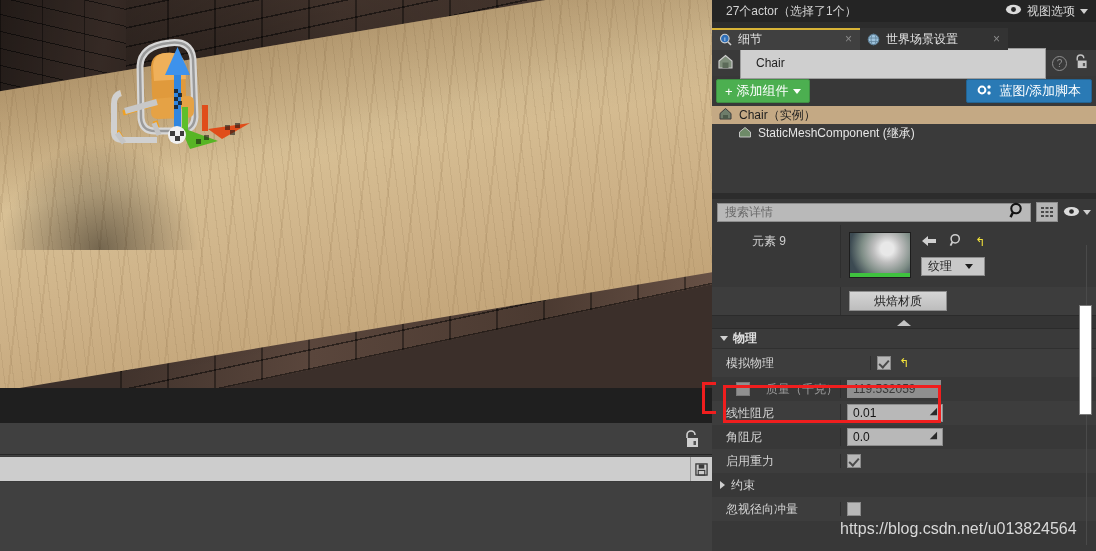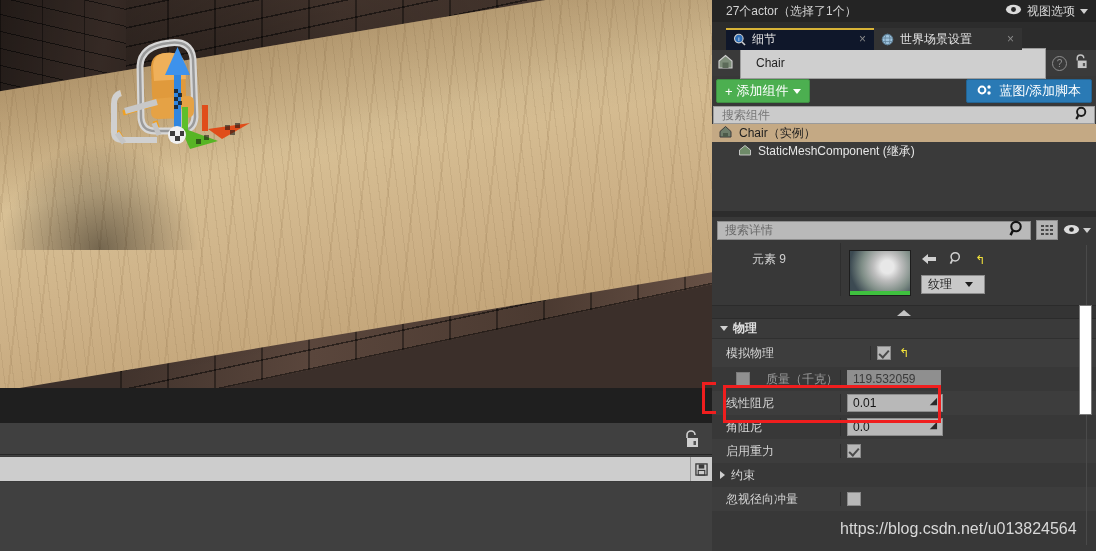--- a/index.html
+++ b/index.html
@@ -81,21 +81,21 @@
   .r-actorbar .spacer{flex:1;}
   .r-viewopt{ display:flex; align-items:center; gap:5px; font-size:12px; color:#d6d6d6; }
 
   .r-gap { height:6px; background:#2c2c2c; }
 
   .r-tabs { height:22px; display:flex; background:#2c2c2c; }
   .r-tab {
     display:flex; align-items:center; gap:6px; padding:0 8px 0 7px;
     font-size:12px; color:#e2e2e2; position:relative; min-width:148px;
   }
-  .r-tab.active { background:#0f172a;margin-left:14px; }
+  .r-tab.active { background:#404040; }
   .r-tab.active::before{ content:""; position:absolute; left:0; right:0; top:0; height:2px; background:#d8b337; }
   .r-tab.inactive { background:#333333; }
   .r-tab .x { margin-left:auto; color:#8a8a8a; font-size:12px; }
   .tab-ico{ width:13px; height:13px; display:block; }
 
   .r-namerow { height:26px; background:#3a3a3a; display:flex; align-items:center; gap:6px; padding:0 8px 0 5px; }
   .r-name-input {
     flex:1; height:31px; background:#cfcfcf; color:#222; font-size:12px;
     display:flex; align-items:center; padding:0 15px; border:1px solid #9b9b9b;
   }
@@ -377,29 +377,20 @@
           <svg viewBox="0 0 16 14" width="16" height="14">
             <circle cx="5" cy="7" r="3.4" fill="none" stroke="#fff" stroke-width="2"></circle>
             <circle cx="12" cy="4" r="1.7" fill="#fff"></circle>
             <circle cx="12" cy="10" r="1.7" fill="#fff"></circle>
           </svg>
         </span>
         <span>蓝图/添加脚本</span>
       </div>
     </div>
 
-    <div class="r-compsearch">
-      <span>搜索组件</span>
-      <span class="mag">
-        <svg viewBox="0 0 16 16" width="15" height="15">
-          <circle cx="6.6" cy="6.2" r="4.4" fill="none" stroke="#1b1b1b" stroke-width="2"></circle>
-          <line x1="3.6" y1="9.8" x2="1.4" y2="14" stroke="#1b1b1b" stroke-width="2.3"></line>
-        </svg>
-      </span>
-    </div>
 
     <div class="r-tree">
       <div class="tree-row selected">
         <span>
           <svg viewBox="0 0 15 15" width="15" height="15">
             <path d="M2,7.5 L7.5,2.5 L13,7.5 L13,13 L2,13 Z" fill="#6e7d6a" stroke="#3a3a3a" stroke-width="1"></path>
             <path d="M5,13 L5,9 L10,9 L10,13" fill="#4d5a4a"></path>
           </svg>
         </span>
         <span>Chair（实例）</span>
@@ -474,20 +465,26 @@
               <span class="reset-ico">↰</span>
             </div>
             <div class="dd-btn">
               <span>纹理</span>
               <span style="width:0;height:0;border-top:5px solid #1c1c1c;border-left:4px solid transparent;border-right:4px solid transparent;"></span>
             </div>
           </div>
         </div>
       </div>
 
+      <div class="bake-row">
+        <div style="width:128px;"></div>
+        <div style="border-left:1px solid #2e2e2e; padding-left:8px; flex:1; height:100%; display:flex; align-items:center;">
+          <div class="bake-btn">烘焙材质</div>
+        </div>
+      </div>
 
       <div class="collapse-row">
         <span>
           <svg viewBox="0 0 16 8" width="16" height="8">
               <polygon points="8,1 15,7 1,7" fill="#c4c4c4"></polygon>
             </svg>
         </span>
       </div>
 
       <div class="cat-row">

